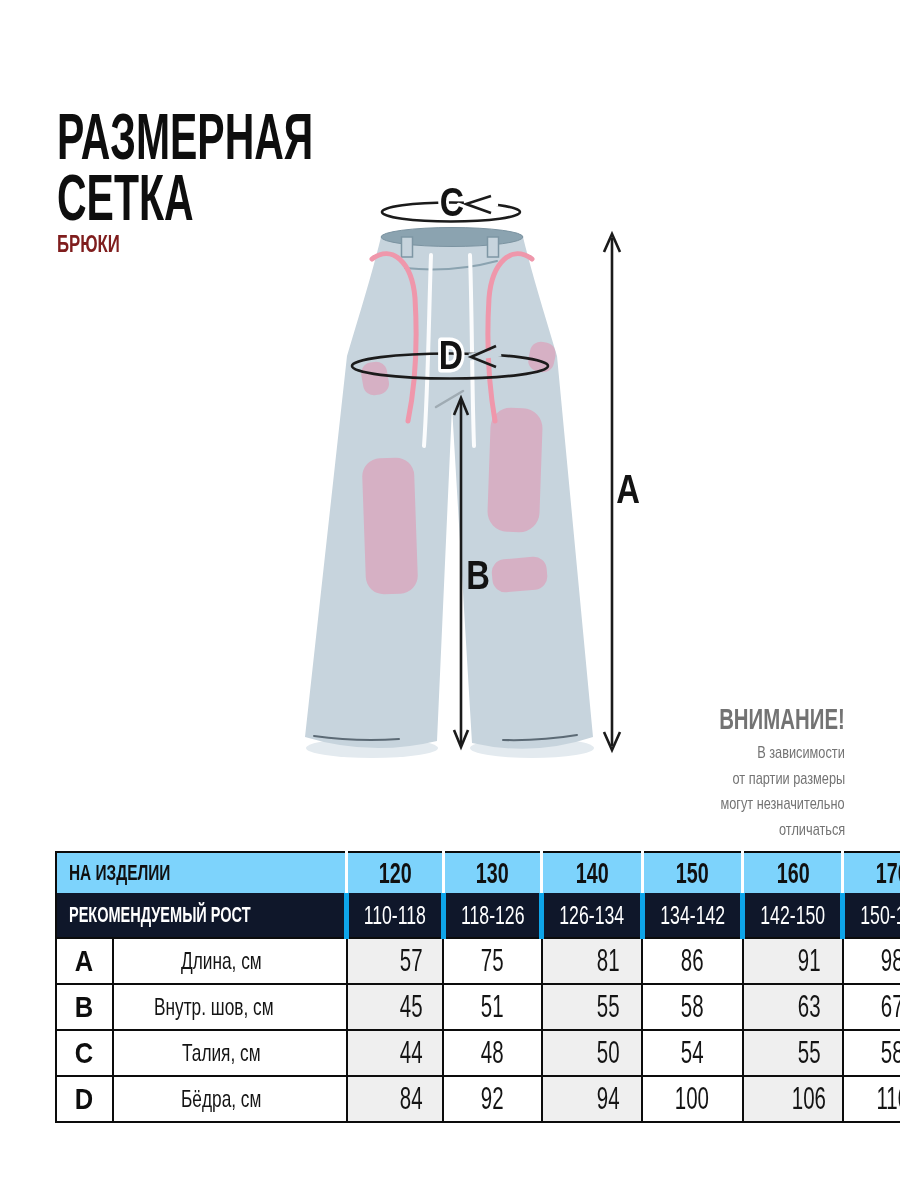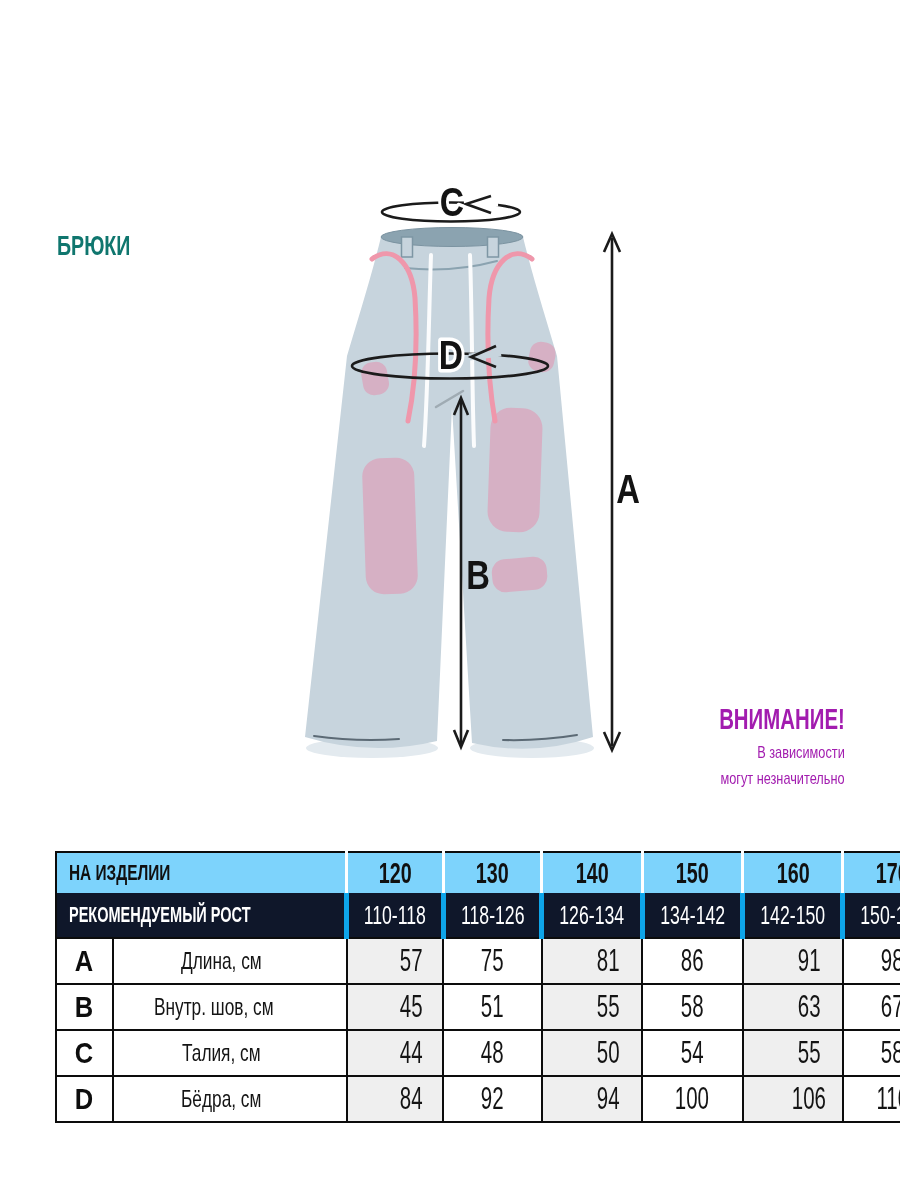--- a/index.html
+++ b/index.html
@@ -6,26 +6,26 @@
   .page {
     position:relative; width:900px; height:1200px; background:#ffffff;
     font-family:"Liberation Sans", sans-serif; overflow:hidden;
   }
   .cnd   { display:inline-block; white-space:nowrap; }
 
   
   .title { position:absolute; left:57px; top:106px; color:#0e0e0e; font-weight:bold;
            font-size:65px; line-height:61px; letter-spacing:0; }
   .title span { display:block; transform:scaleX(.63); transform-origin:0 50%; }
-  .subtitle { position:absolute; left:57px; top:230px; color:#0f766e; font-weight:bold;
-              font-size:28px; }
+  .subtitle { position:absolute; left:57px; top:230px; color:#7f1d1d; font-weight:bold;
+              font-size:24px; }
   .subtitle span { display:inline-block; transform:scaleX(.70); transform-origin:0 50%; }
 
   
-  .notice { position:absolute; right:55px; top:702px; width:320px; text-align:right; color:#a21caf; }
+  .notice { position:absolute; right:55px; top:702px; width:320px; text-align:right; color:#737373; }
   .notice-title { font-size:30px; font-weight:bold; line-height:34px; margin-bottom:4px; }
   .notice-title span { display:inline-block; transform:scaleX(.68); transform-origin:100% 50%; }
   .notice-line { font-size:17px; line-height:25.5px; }
   .notice-line span { display:inline-block; transform:scaleX(.75); transform-origin:100% 50%; }
 
   
   table.size { position:absolute; left:55px; top:851px; border-collapse:collapse;
                border:2px solid #0c0c0c; table-layout:fixed; }
   table.size td { text-align:center; vertical-align:middle; padding:0; }
   tr.hrow1 td { background:#7dd3fc; height:40px; }
@@ -44,20 +44,24 @@
   .label-cell span { font-size:24px; color:#141414; transform:scaleX(.72); transform-origin:0 50%; }
   .value-cell span { font-size:31px; color:#141414; transform:scaleX(.66); }
 
   svg text { font-family:"Liberation Sans", sans-serif; font-weight:bold; fill:#131313; }
 </style>
 </head>
 <body>
 
 <div class="page">
 
+  <div class="title">
+    <span>РАЗМЕРНАЯ</span>
+    <span>СЕТКА</span>
+  </div>
   <div class="subtitle">
     <span>БРЮКИ</span>
   </div>
 
   <svg style="position:absolute; left:280px; top:178px;" width="420" height="600" viewBox="280 178 420 600" xmlns="http://www.w3.org/2000/svg">
     <defs>
       <clipPath id="pantsClip">
         <path d="M 381 237 C 371 278, 357 322, 347 356 L 305 737 Q 371 757, 437 741
                  L 452 407 L 472 743 Q 533 757, 593 737 L 557 356
                  C 547 322, 533 278, 523 237 A 71 9.5 0 0 1 381 237 Z"></path>
@@ -116,21 +120,23 @@
 
     <text transform="translate(452 216) scale(.82 1)" font-size="41" text-anchor="middle" stroke="#ffffff" stroke-width="7" paint-order="stroke" stroke-linejoin="round">C</text>
     <text transform="translate(451 369) scale(.82 1)" font-size="41" text-anchor="middle" stroke="#ffffff" stroke-width="7" paint-order="stroke" stroke-linejoin="round">D</text>
     <text transform="translate(628 503) scale(.82 1)" font-size="40" text-anchor="middle">A</text>
     <text transform="translate(478 589) scale(.82 1)" font-size="40" text-anchor="middle">B</text>
   </svg>
 
   <div class="notice">
     <div class="notice-title"><span>ВНИМАНИЕ!</span></div>
     <div class="notice-line"><span>В зависимости</span></div>
+    <div class="notice-line"><span>от партии размеры</span></div>
     <div class="notice-line"><span>могут незначительно</span></div>
+    <div class="notice-line"><span>отличаться</span></div>
   </div>
 
   <table class="size">
     <colgroup>
       <col style="width:44px">
         <col style="width:148px">
       <col style="width:100px">
         <col style="width:99px">
         <col style="width:100px">
       <col style="width:99px">

